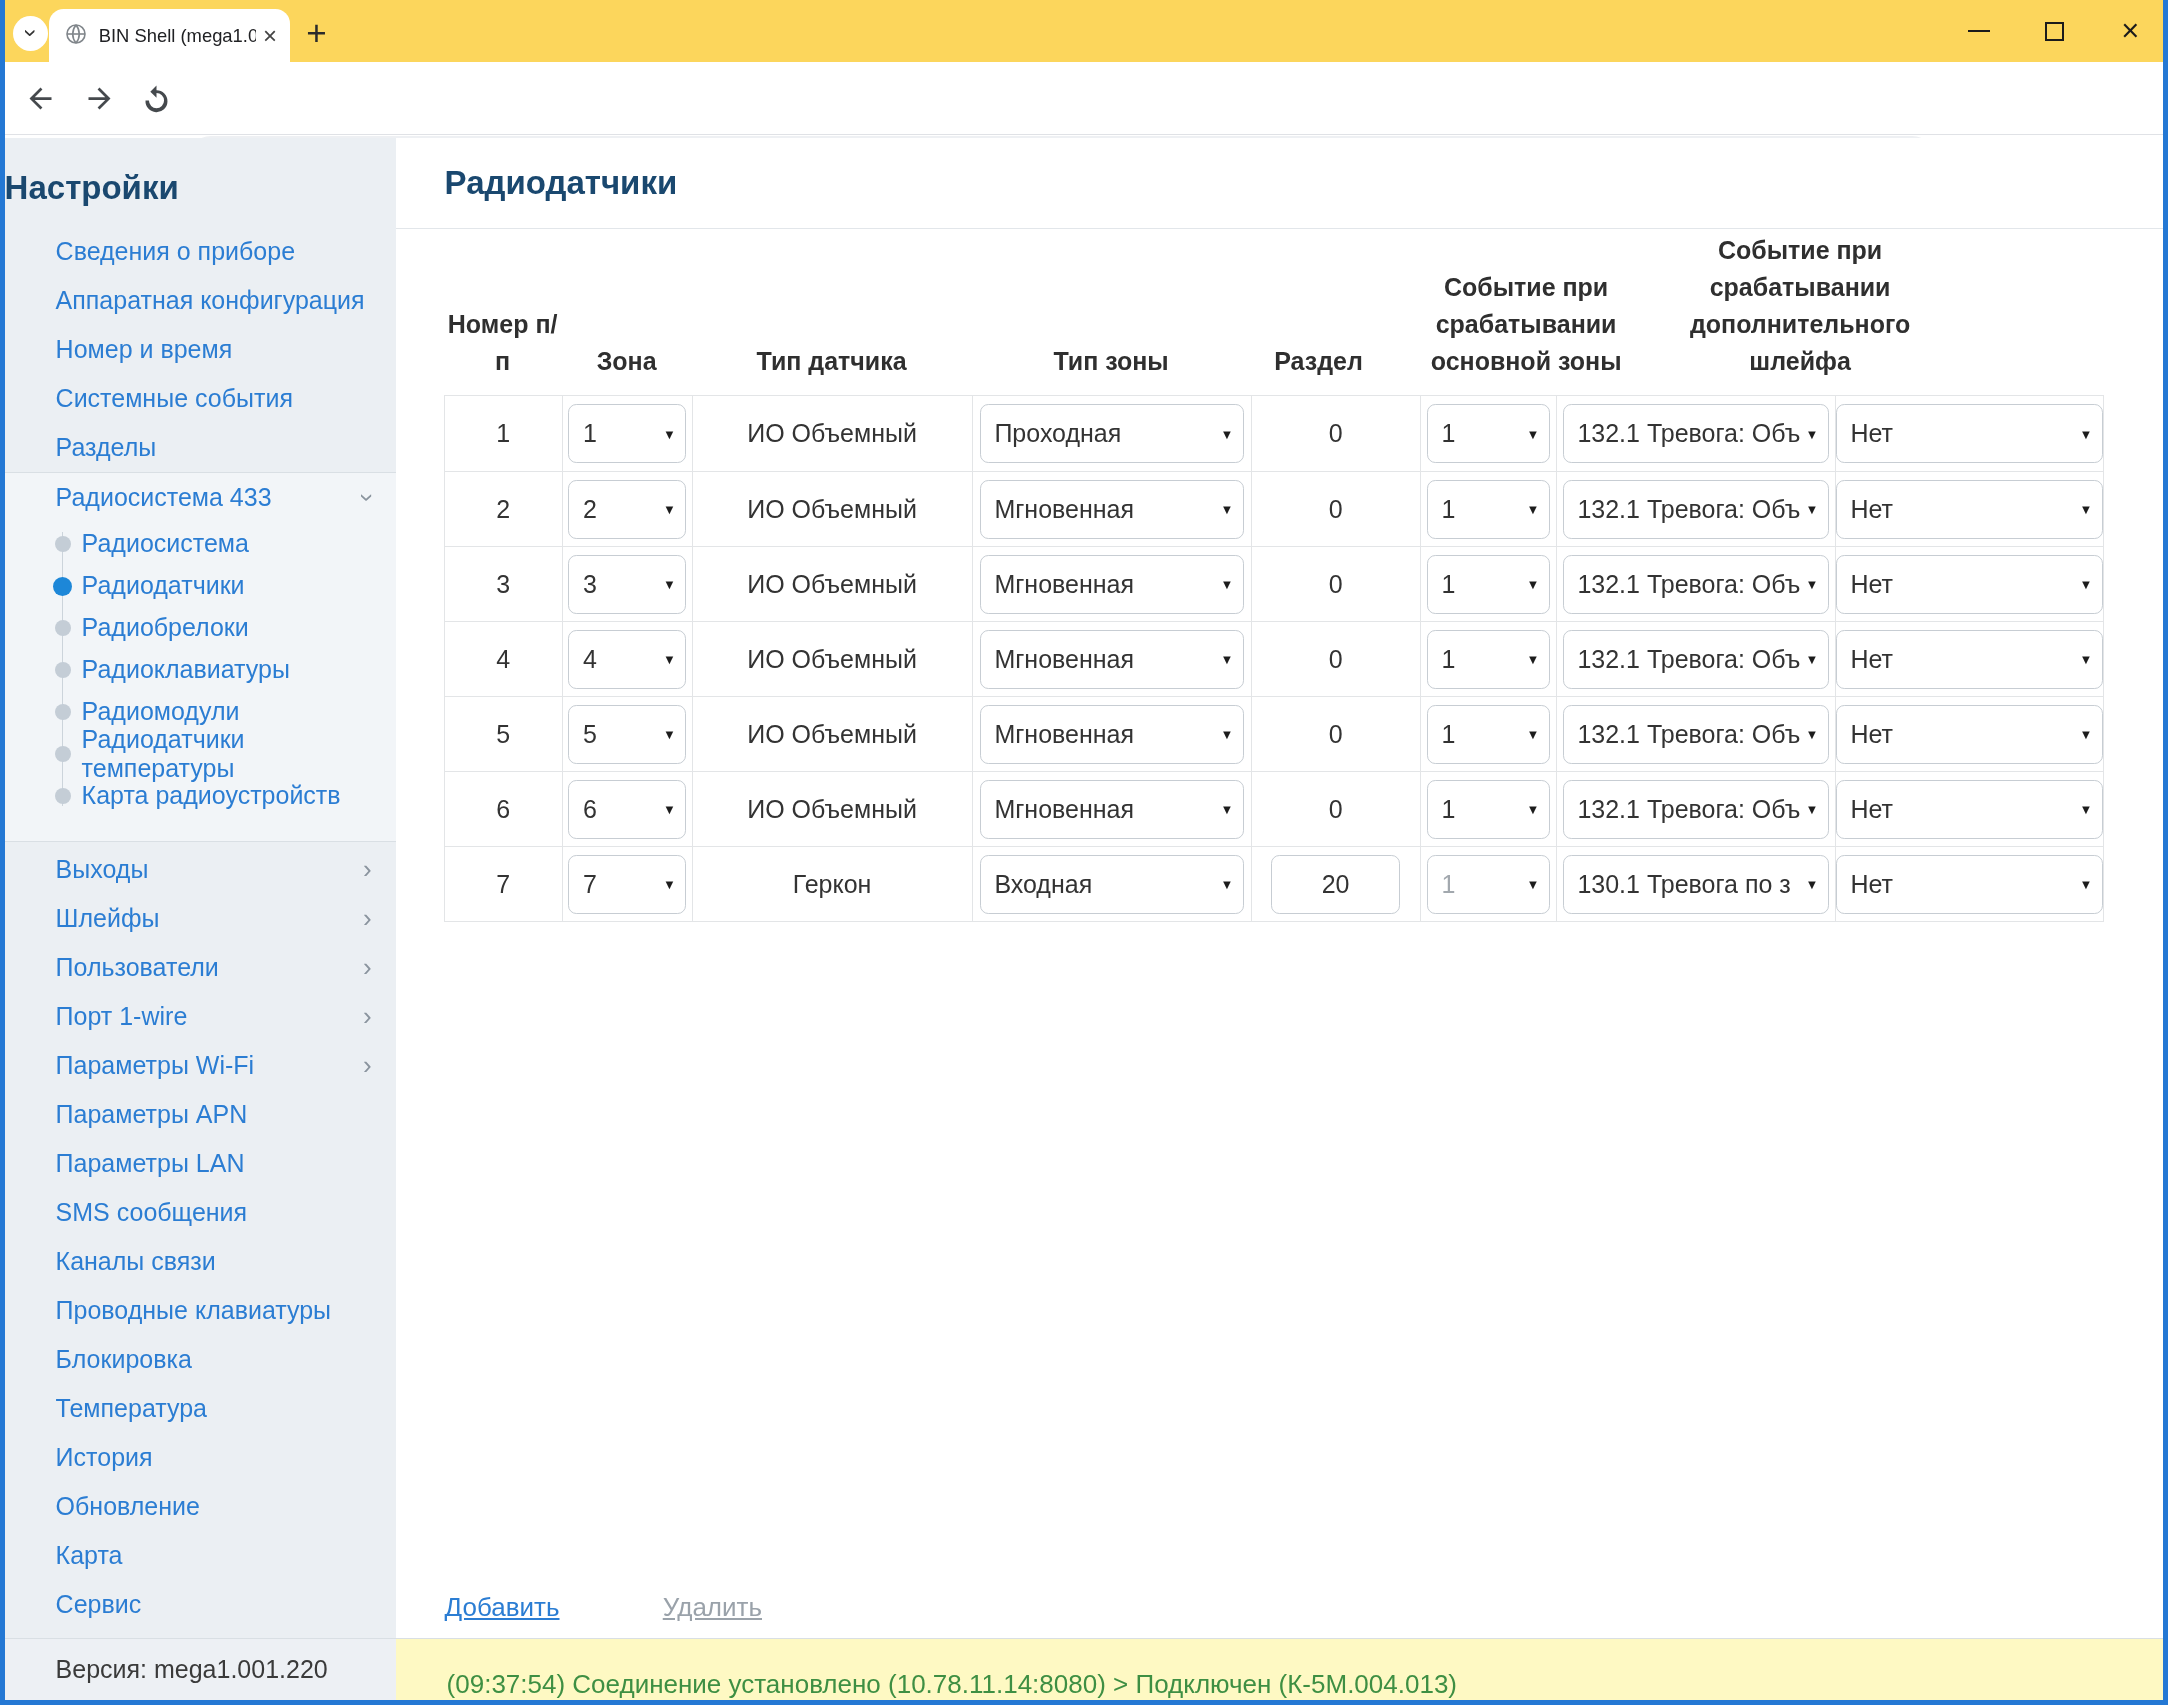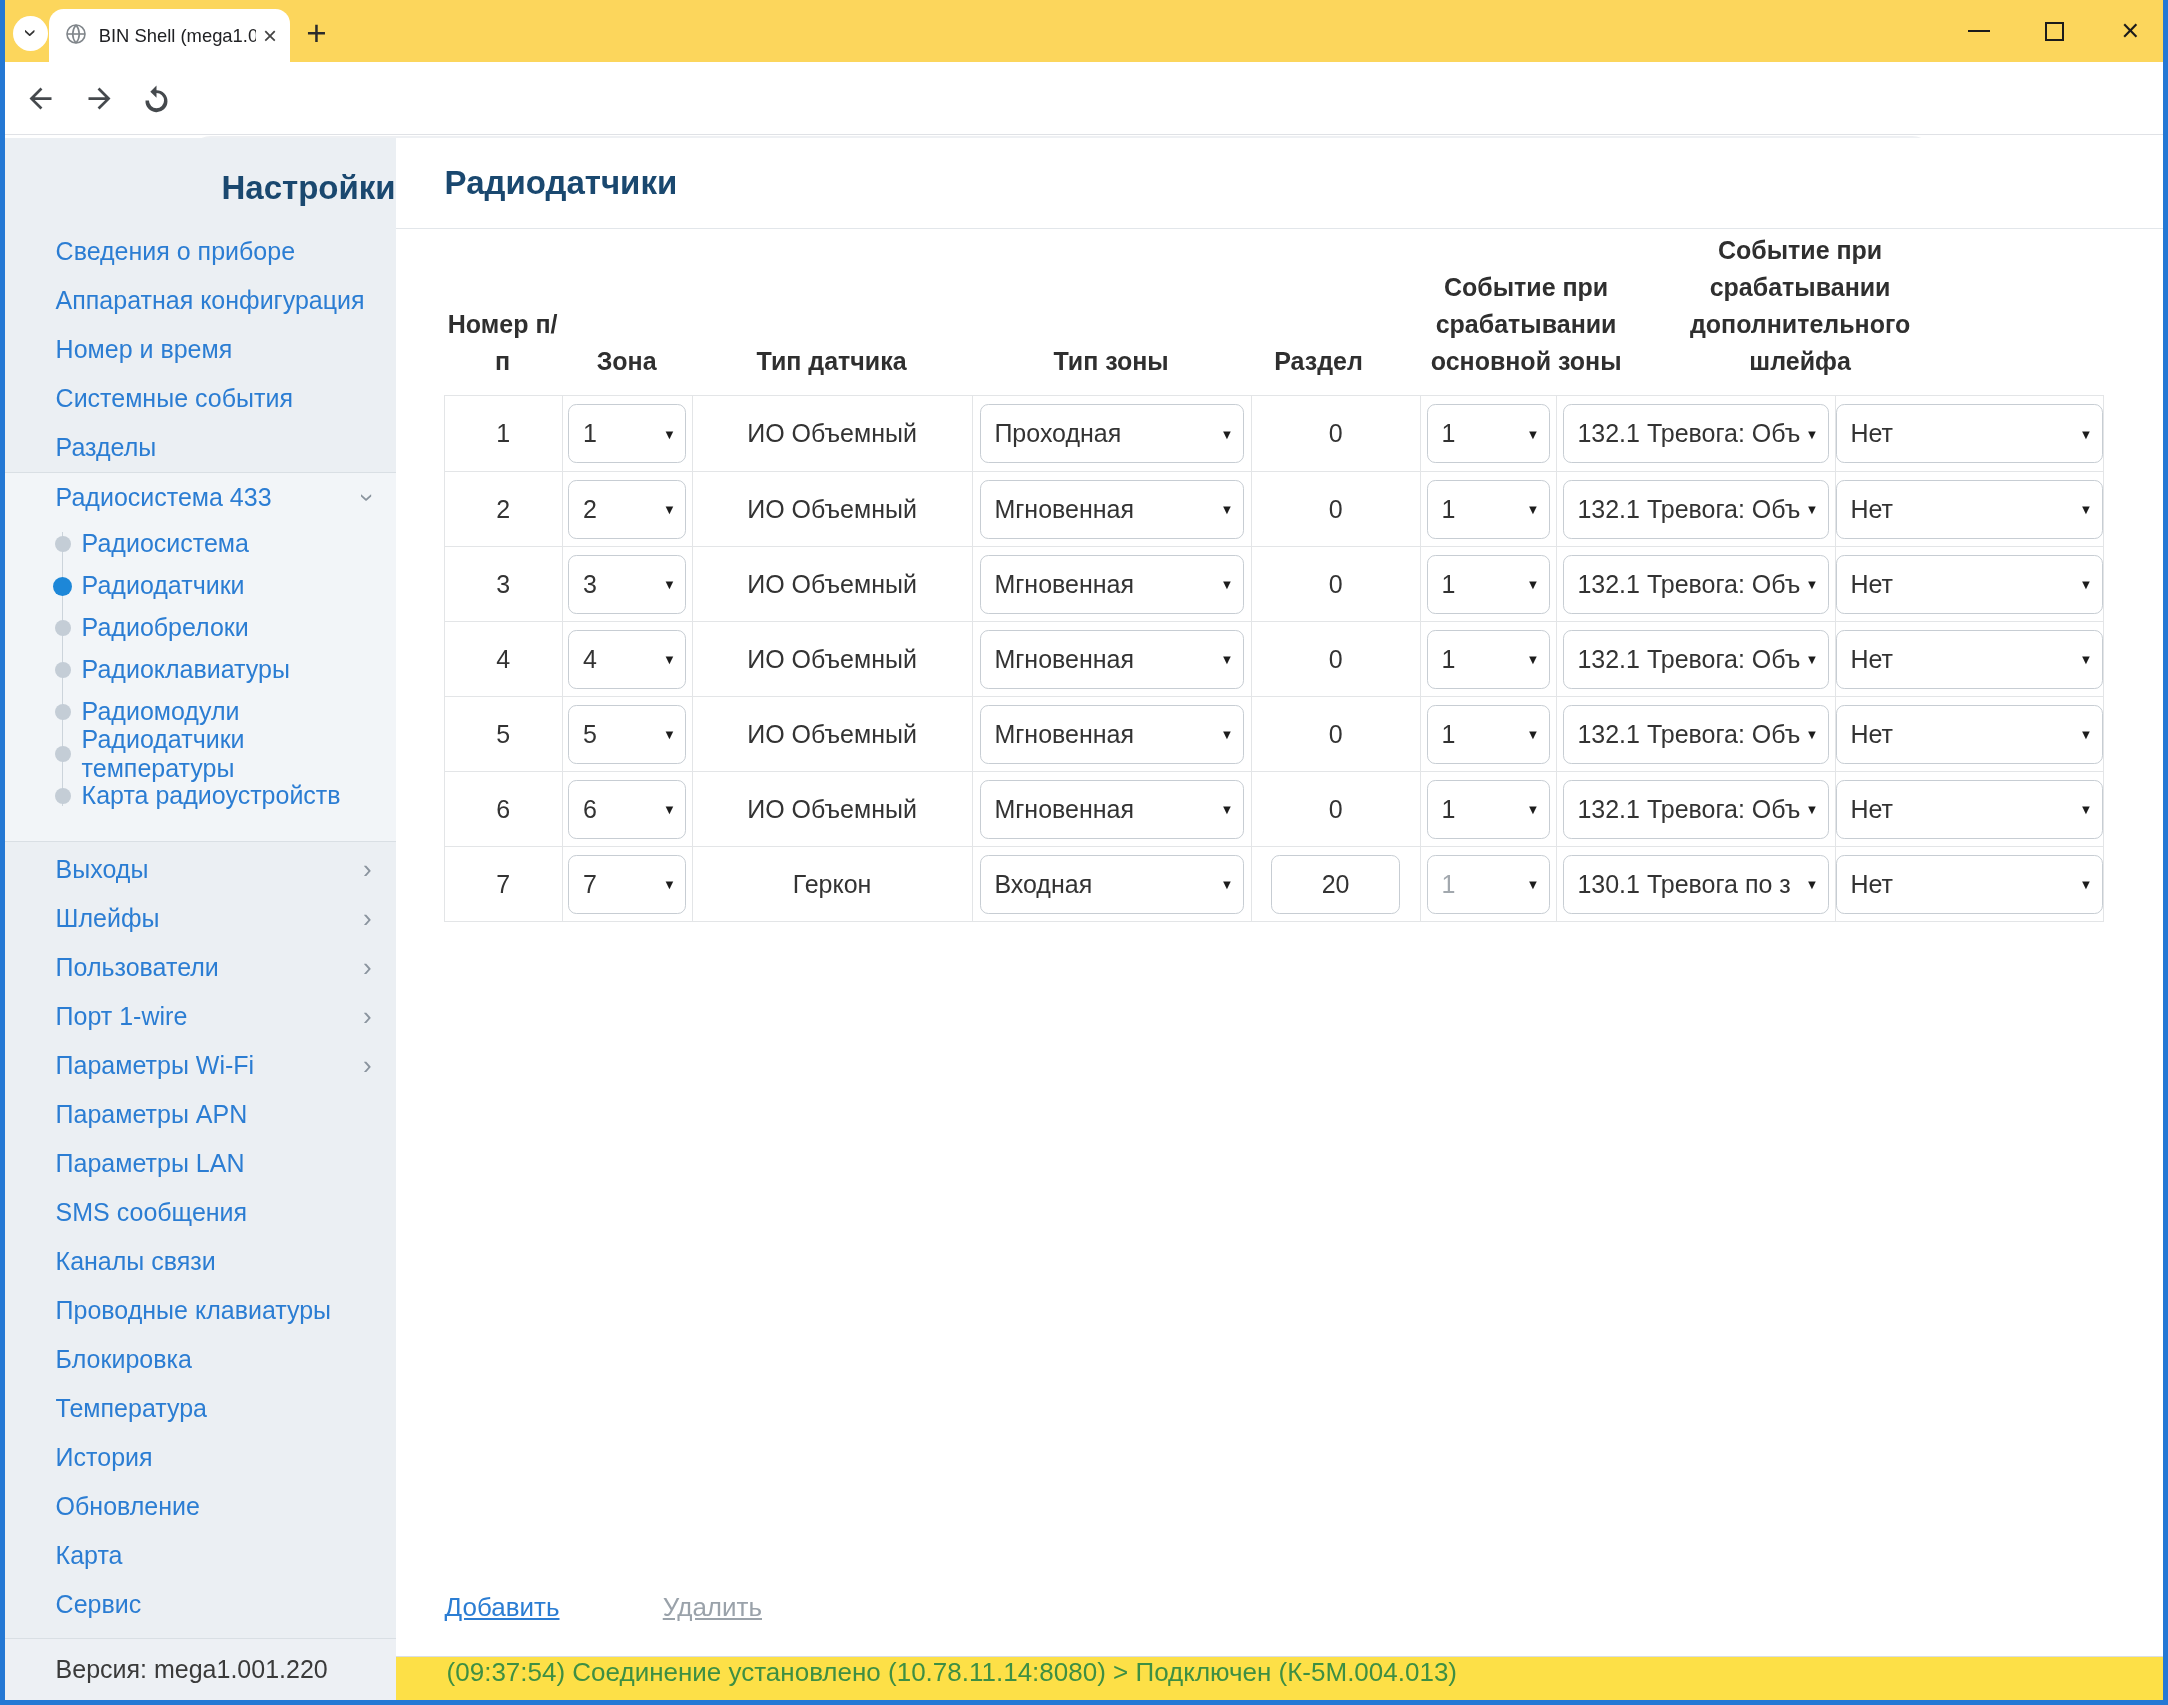--- a/index.html
+++ b/index.html
@@ -46,21 +46,21 @@
             color:#fff; font-size:21px; font-weight:bold; display:flex; align-items:center; justify-content:center; }
   .kebab { position:absolute; left:2124px; top:83px; width:11px; height:37px; display:flex; flex-direction:column;
            align-items:center; justify-content:center; gap:5.5px; }
   .kebab i { width:4.6px; height:4.6px; border-radius:50%; background:#3c4043; }
 
   
   .app { position:absolute; left:4.6px; right:4.6px; top:138px; bottom:4.6px; display:flex; }
 
   
   .sidebar { position:relative; width:391px; background:#ebeff3; flex:none; overflow:hidden; }
-  .sb-title { margin-top:31px; text-align:right; font-size:33px; font-weight:600; color:#1a486f; }
+  .sb-title { margin-top:31px; text-align:left; font-size:33px; font-weight:600; color:#1a486f; }
   .sb-list { margin-top:20px; }
   .sb-item { height:49px; display:flex; align-items:center; padding:0 24px 0 51px; font-size:25px; color:#2b7dd3; cursor:pointer; }
   .sb-item .flyout { margin-left:auto; font-size:26px; color:#8a949e; }
   .sb-group { border-top:0.9px solid #d9dfe4; border-bottom:0.9px solid #d9dfe4; background:#f2f5f8; padding-bottom:24px; }
   .sb-group .sb-item { height:48px; }
   .sb-item .expand { margin-left:auto; font-size:26px; color:#8a949e; transform:rotate(90deg); }
   .sb-children { position:relative; margin-top:1.8px; }
   .sb-children .rail { position:absolute; left:57px; top:9.2px; bottom:11px; width:1.8px; background:#ccd4db; }
   .sb-sub { position:relative; height:42px; display:flex; align-items:center; padding-left:77px; font-size:25px; color:#2b7dd3; cursor:pointer; }
   .sb-sub .dot { position:absolute; left:50px; top:50%; width:16.5px; height:16.5px; margin-top:-8.3px; border-radius:50%; background:#c4cdd6; }
@@ -93,22 +93,22 @@
   .w-part { width:123px; }
   .w-event { width:266px; }
   .w-event2 { width:302px; }
   .sel.muted .sv { color:#a2a8ae; }
   .delay-input { width:129px; height:59px; border:0.9px solid #c7cdd3; border-radius:8.3px; font-size:25px; color:#333;
                  text-align:center; font-family:inherit; background:#fff; }
 
   .actions { position:absolute; left:49px; bottom:77px; font-size:26px; }
   .link-add { color:#2b7dd3; text-decoration:underline; cursor:pointer; }
   .link-del { color:#9aa2aa; text-decoration:underline; margin-left:96px; cursor:default; }
-  .statusbar { position:absolute; left:0; right:0; bottom:0; height:44px; background:#fde047; border-top:0.9px solid #d9dfe4;
-               display:flex; align-items:flex-start; padding-left:51px; font-size:26px; color:#3e8f43; }
+  .statusbar { position:absolute; left:0; right:0; bottom:0; height:62px; background:#fef9c3; border-top:0.9px solid #d9dfe4;
+               display:flex; align-items:flex-end; padding-left:51px; font-size:26px; color:#3e8f43; }
 </style>
 </head>
 <body>
 
 <div class="window">
   <div class="edge left"></div>
   <div class="edge right"></div>
   <div class="edge bottom"></div>
 
   <div class="tabbar">

